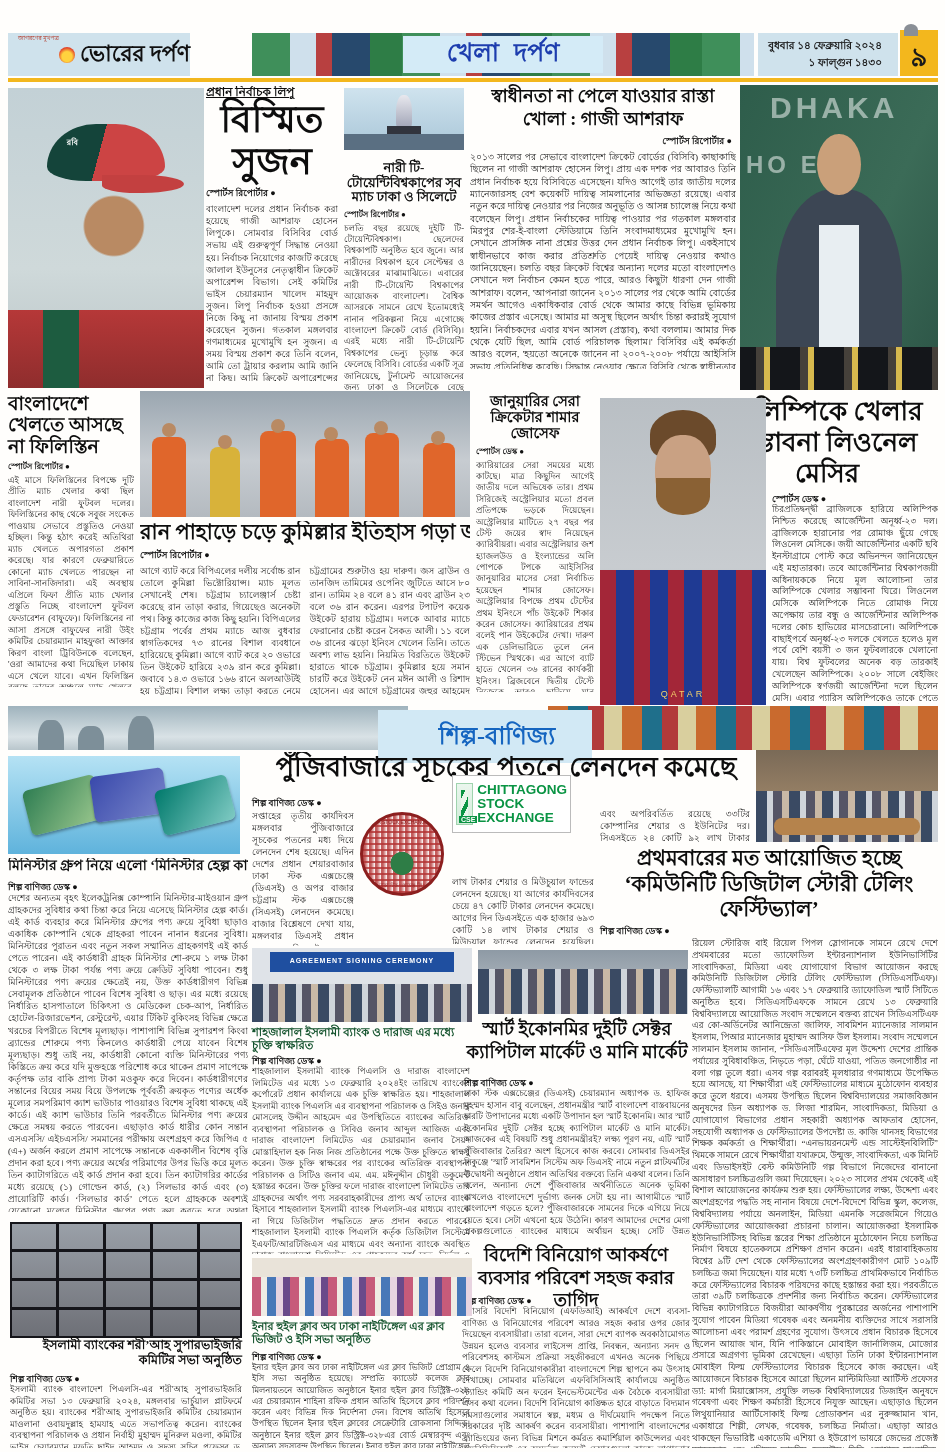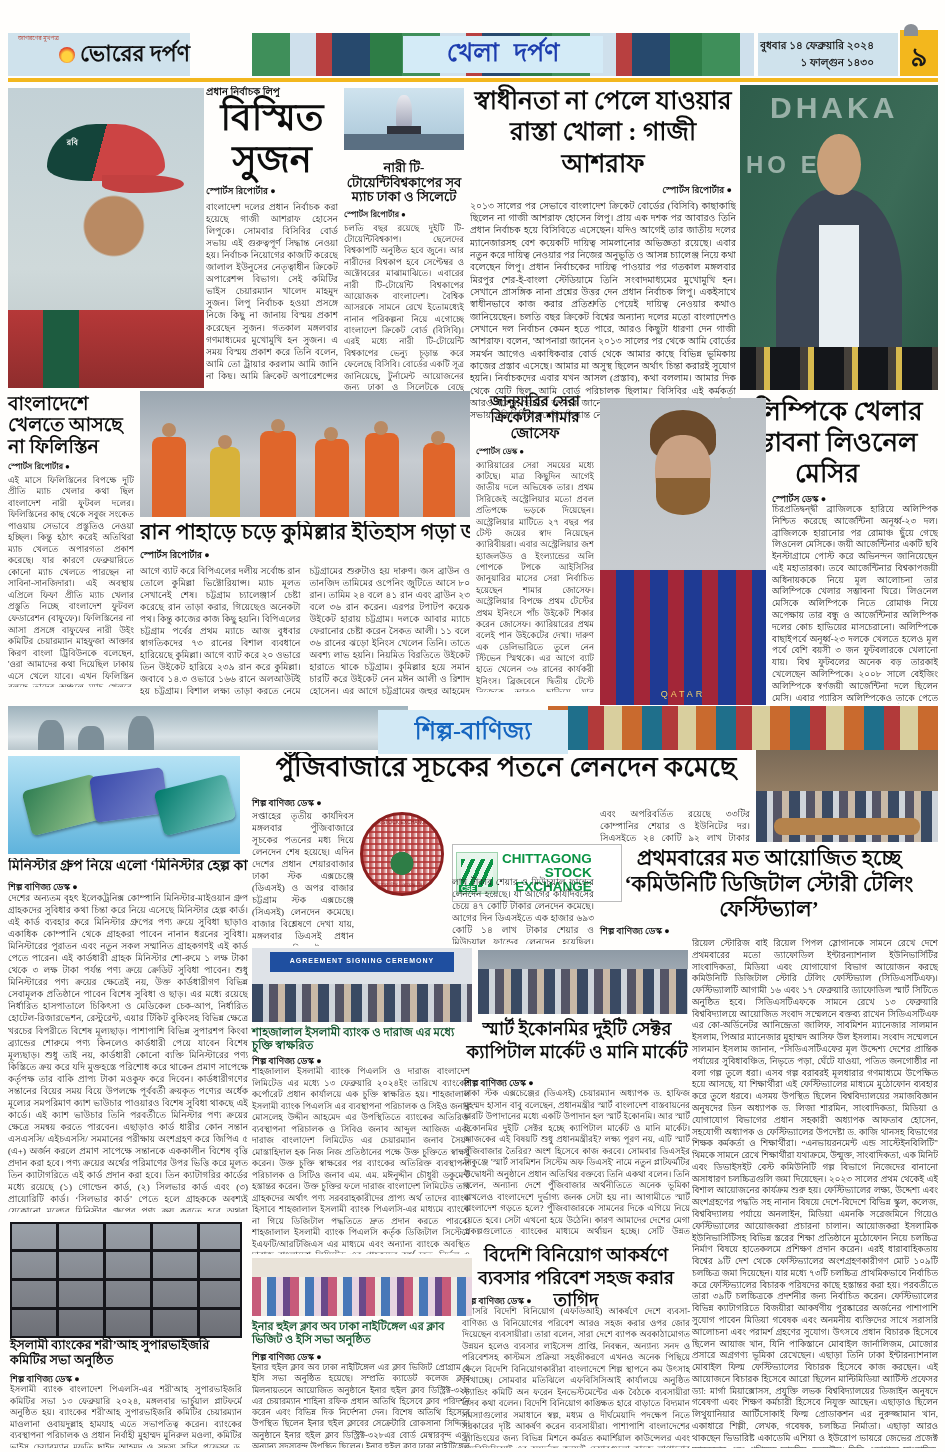--- a/index.html
+++ b/index.html
@@ -84,59 +84,59 @@
       <div style="font-size:22px;font-weight:bold;color:#101010;">ভোরের দর্পণ</div>
     </div>
   </div>
 
   <div class="abs collage" style="left:252px;top:33px;width:502px;height:43px;">
     <div class="abs" style="left:50%;top:3px;width:200px;height:37px;margin-left:-100px;background:#d4ebf7;display:flex;align-items:center;justify-content:center;">
       <span style="font-size:25px;font-weight:bold;color:#1d3dae;">খেলা দর্পণ</span>
     </div>
   </div>
 
-  <div class="abs bluebox" style="left:758px;top:33px;width:140px;height:43px;text-align:right;padding:5px 24px 0 0;box-sizing:border-box;">
+  <div class="abs bluebox" style="left:758px;top:33px;width:140px;height:43px;text-align:right;padding:5px 16px 0 0;box-sizing:border-box;">
     <div style="font-size:10.5px;font-weight:bold;">বুধবার ১৪ ফেব্রুয়ারি ২০২৪</div>
     <div style="font-size:10.5px;font-weight:bold;">১ ফাল্গুন ১৪৩০</div>
   </div>
 
   <div class="abs yellow" style="left:900px;top:30px;width:38px;height:46px;text-align:center;">
     <div class="pgnotch"></div>
     <div style="font-size:26px;font-weight:bold;padding-top:7px;">৯</div>
   </div>
 
   <div class="abs yellow" style="left:8px;top:78px;width:930px;height:4px;"></div>
 
   <div class="abs photo sujon" style="left:8px;top:88px;width:196px;height:300px;">
     <div class="cap"></div>
     <div class="cap-text">রবি</div>
     <div class="brim"></div>
     <div class="jersey"></div>
   </div>
   <div class="abs" style="left:206px;top:86px;width:132px;height:304px;">
-    <div class="headline nowrap" style="font-size:10px;">প্রধান নির্বাচক লিপু</div>
+    <div class="headline nowrap" style="font-size:12px;text-decoration:underline;">প্রধান নির্বাচক লিপু</div>
     <div class="headline center" style="font-size:37px;">বিস্মিত</div>
     <div class="headline center" style="font-size:37px;">সুজন</div>
     <div class="byline" style="margin:4px 0 2px;">স্পোর্টস রিপোর্টার ●</div>
     <div class="body-text" style="height:178px;">বাংলাদেশ দলের প্রধান নির্বাচক করা হয়েছে গাজী আশরাফ হোসেন লিপুকে। সোমবার বিসিবির বোর্ড সভায় এই গুরুত্বপূর্ণ সিদ্ধান্ত নেওয়া হয়। নির্বাচক নিয়োগের কাজটি করেছে জালাল ইউনুসের নেতৃত্বাধীন ক্রিকেট অপারেশন্স বিভাগ। সেই কমিটির ভাইস চেয়ারম্যান খালেদ মাহমুদ সুজন। লিপু নির্বাচক হওয়া প্রসঙ্গে নিজে কিছু না জানায় বিস্ময় প্রকাশ করেছেন সুজন। গতকাল মঙ্গলবার গণমাধ্যমের মুখোমুখি হন সুজন। এ সময় বিস্ময় প্রকাশ করে তিনি বলেন, আমি তো ট্রায়ার করলাম আমি জানি না কিছু। আমি ক্রিকেট অপারেশন্সের ভাইস চেয়ারম্যান আমি জানিই না, ক্রিকেট অপারেশন্স সিলেক্টর নিচ্ছে, কে হচ্ছে। খুবই অবাক করার মতো। আমার এই পজিশনে থাকার প্রয়োজন কী সেটাও জানি না আসলে। লিপুকে প্রধান নির্বাচক করায় সন্তুষ্টি প্রকাশ করে সুজন আরও বলেন, লিপু ভাইয়ের অনেক ক্রিকেট মেধা। আমাদের অনেক সিনিয়র। বাংলাদেশের ক্রিকেটকে অনেকদিন ধরে দেখছেন। জাতীয় দলের অধিনায়ক ছিলেন, আবাহনীর অধিনায়ক ছিলেন। উনাকে নিয়ে কোনো প্রশ্ন থাকতে পারে না। উনি আসাতে ভালো হতে পারে। নির্বাচক হতে পারেন বা এমন কিছু আমি আগে শুনিনি। খুবই চমকপ্রদ সিদ্ধান্ত এসেছে বিসিবি থেকে।</div>
   </div>
 
   <div class="abs" style="left:344px;top:88px;width:120px;height:302px;">
     <div class="photo trophyp" style="width:120px;height:62px;position:relative;">
       <div class="cup"></div>
       <div class="cupbase"></div>
       <div class="cuptable"></div>
     </div>
     <div class="headline center" style="font-size:13px;margin-top:11px;">নারী টি-টোয়েন্টিবিশ্বকাপের সব ম্যাচ ঢাকা ও সিলেটে</div>
     <div class="byline" style="margin:3px 0 2px;font-size:8px;">স্পোর্টস রিপোর্টার ●</div>
     <div class="body-text" style="height:185px;font-size:8.5px;">চলতি বছর রয়েছে দুইটি টি-টোয়েন্টিবিশ্বকাপ। ছেলেদের বিশ্বকাপটি অনুষ্ঠিত হবে জুনে। আর নারীদের বিশ্বকাপ হবে সেপ্টেম্বর ও অক্টোবরের মাঝামাঝিতে। এবারের নারী টি-টোয়েন্টি বিশ্বকাপের আয়োজক বাংলাদেশ। বৈশ্বিক আসরকে সামনে রেখে ইতোমধ্যেই নানান পরিকল্পনা নিয়ে এগোচ্ছে বাংলাদেশ ক্রিকেট বোর্ড (বিসিবি)। এরই মধ্যে নারী টি-টোয়েন্টি বিশ্বকাপের ভেন্যু চূড়ান্ত করে ফেলেছে বিসিবি। বোর্ডের একটি সূত্র জানিয়েছে, টুর্নামেন্ট আয়োজনের জন্য ঢাকা ও সিলেটকে বেছে নিয়েছেন তারা। বিশ্বকাপের আগে দুটি ভেন্যু সংস্কার করা হবে বলে জানা গেছে। ১০ দলের বিশ্বকাপের দুই গ্রুপে খেলা হবে সিলেট ও ঢাকায়। সিলেটে মূল মাঠের বাইরে একাডেমি মাঠেও হবে খেলা। তবে টুর্নামেন্টের আগে ওয়ার্মআপ ম্যাচ হবে বিকেএসপিতে। বিশ্বকাপের আগে টি-টোয়েন্টির বর্তমান চ্যাম্পিয়ন অস্ট্রেলিয়া বাংলাদেশের বিপক্ষে ওয়ানডে ও টি-টোয়েন্টি খেলবে। সবকিছু ঠিক থাকলে ১৭ মার্চ বাংলাদেশে পা রাখার কথা অস্ট্রেলিয়া নারী দলের। বাংলাদেশের অস্ট্রেলিয়ার ম্যাচের ওয়ানডে সিরিজ শুরু হবে ২১ মার্চ। সিরিজের বাকি দুই ম্যাচ হবে ২৩ ও ২৫ মার্চ।</div>
   </div>
 
   <div class="abs" style="left:470px;top:85px;width:266px;height:305px;">
-    <div class="headline center" style="font-size:25px;line-height:1.25;">স্বাধীনতা না পেলে যাওয়ার রাস্তা খোলা : গাজী আশরাফ</div>
+    <div class="headline center" style="font-size:18px;line-height:1.25;">স্বাধীনতা না পেলে যাওয়ার রাস্তা খোলা : গাজী আশরাফ</div>
     <div class="byline" style="text-align:right;margin:4px 4px 2px 0;">স্পোর্টস রিপোর্টার ●</div>
     <div class="body-text" style="height:218px;font-size:9.2px;">২০১৩ সালের পর সেভাবে বাংলাদেশ ক্রিকেট বোর্ডের (বিসিবি) কাছাকাছি ছিলেন না গাজী আশরাফ হোসেন লিপু। প্রায় এক দশক পর আবারও তিনি প্রধান নির্বাচক হয়ে বিসিবিতে এসেছেন। যদিও আগেই তার জাতীয় দলের ম্যানেজারসহ বেশ কয়েকটি দায়িত্ব সামলানোর অভিজ্ঞতা রয়েছে। এবার নতুন করে দায়িত্ব নেওয়ার পর নিজের অনুভূতি ও আসন্ন চ্যালেঞ্জ নিয়ে কথা বলেছেন লিপু। প্রধান নির্বাচকের দায়িত্ব পাওয়ার পর গতকাল মঙ্গলবার মিরপুর শের-ই-বাংলা স্টেডিয়ামে তিনি সংবাদমাধ্যমের মুখোমুখি হন। সেখানে প্রাসঙ্গিক নানা প্রশ্নের উত্তর দেন প্রধান নির্বাচক লিপু। একইসাথে স্বাধীনভাবে কাজ করার প্রতিশ্রুতি পেয়েই দায়িত্ব নেওয়ার কথাও জানিয়েছেন। চলতি বছর ক্রিকেট বিশ্বের অন্যান্য দলের মতো বাংলাদেশও সেখানে দল নির্বাচন কেমন হতে পারে, আরও কিছুটা ধারণা দেন গাজী আশরাফ। বলেন, 'আপনারা জানেন ২০১৩ সালের পর থেকে আমি বোর্ডের সমর্থন আগেও একাধিকবার বোর্ড থেকে আমার কাছে বিভিন্ন ভূমিকায় কাজের প্রস্তাব এসেছে। আমার মা অসুস্থ ছিলেন অর্থাৎ চিন্তা করারই সুযোগ হয়নি। নির্বাচকদের এবার যখন আসল (প্রস্তাব), কথা বললাম। আমার দিক থেকে যেটি ছিল, আমি বোর্ড পরিচালক ছিলাম।' বিসিবির এই কর্মকর্তা আরও বলেন, 'হয়তো অনেকে জানেন না ২০০৭-২০০৮ পর্যায়ে আইসিসি সভায় প্রতিনিধিত্ব করেছি। সিদ্ধান্ত নেওয়ার ক্ষেত্রে বিসিবি থেকে স্বাধীনতার আশ্বাস, স্বাধীনতা থাকবে, এই ব্যাপারে আমার মুক্তভাবে কাজ করার প্রতিশ্রুতি পেয়েই এসেছি। আমি নিশ্চিত করি কোনো আনন্দ নেই। রাস্তা সব সময় খোলা আছে। আমার রাস্তা খোলা, যাওয়ার রাস্তাও খোলা।' গত ডিসেম্বরে বিসিবির সাথে নির্বাচক প্যানেলের চুক্তি শেষ হয়। জাতীয় দলের নির্বাচক প্যানেলে কাজ করে আসছিলেন মিনহাজুল আবেদীন নান্নু ও আব্দুর রাজ্জাক। সেটাতে শেষ হওয়ায় মাস দুয়েক ধরে নানা গুঞ্জন ছিল। সেটি গতকাল বিসিবির বোর্ড মিটিং শেষে জানিয়ে দিয়েছেন ক্রীড়ামন্ত্রী নাজমুল হাসান পাপন। নান্নু ও রাজ্জাকের বিপরীতে তিনি নতুন প্যানেল ঘোষণা দেন। নতুন প্যানেলও তৈরি হয়েছে, আব্দুর রাজ্জাকের। প্যানেল প্রধান হিসেবে গাজী আশরাফ লিপু ও হান্নান সরকার নির্বাচক হিসেবে যুক্ত হয়েছেন।</div>
   </div>
   <div class="abs photo ashrafp" style="left:740px;top:85px;width:198px;height:305px;">
     <div class="ghost" style="top:6px;left:30px;">DHAKA</div>
     <div class="ghost" style="top:66px;left:6px;font-size:24px;">HO ERS</div>
     <div class="fig-suit"></div>
     <div class="fig-shirt"></div>
     <div class="fig-face"></div>
     <div class="mics"></div>
@@ -187,42 +187,42 @@
   <div class="abs byline" style="left:772px;top:492px;">স্পোর্টস ডেস্ক ●</div>
   <div class="abs body-text" style="left:772px;top:504px;width:166px;height:200px;font-size:8.8px;">চিরপ্রতিদ্বন্দ্বী ব্রাজিলকে হারিয়ে অলিম্পিক নিশ্চিত করেছে আর্জেন্টিনা অনূর্ধ্ব-২৩ দল। ব্রাজিলকে হারানোর পর রোমাঞ্চ ছুঁয়ে গেছে লিওনেল মেসিকে। জয়ী আর্জেন্টিনার একটি ছবি ইনস্টাগ্রামে পোস্ট করে অভিনন্দন জানিয়েছেন এই মহাতারকা। তবে আর্জেন্টিনার বিশ্বকাপজয়ী অধিনায়ককে নিয়ে মূল আলোচনা তার অলিম্পিকে খেলার সম্ভাবনা ঘিরে। লিওনেল মেসিকে অলিম্পিকে নিতে রোমাঞ্চ নিয়ে অপেক্ষায় তার বন্ধু ও আর্জেন্টিনার অলিম্পিক দলের কোচ হাভিয়ের মাসচেরানো। অলিম্পিকে বাছাইপর্বে অনূর্ধ্ব-২৩ দলকে খেলতে হলেও মূল পর্বে বেশি বয়সী ৩ জন ফুটবলারকে খেলানো যায়। বিশ্ব ফুটবলের অনেক বড় তারকাই খেলেছেন অলিম্পিকে। ২০০৮ সালে বেইজিং অলিম্পিকে স্বর্ণজয়ী আর্জেন্টিনা দলে ছিলেন মেসি। এবার প্যারিস অলিম্পিকেও তাকে পেতে চান এখনকার দলের কোচ ও মেসির সাবেক সতীর্থ হাভিয়ের মাসচেরানো। 'লিওর সঙ্গে আমার যে সম্পর্ক, আমার বন্ধুত্বের কথা সবারই জানা। তার মতো একজন ফুটবলারের জন্য আমাদের দরজা হওয়ার দুয়ার খোলা আছে সবসময়ই। তবে অবশ্যই ব্যাপারটি নির্ভর করবে তার ওপর, তার অন্যান্য অগ্রাধিকারের ওপর।' আন্তর্জাতিক অলিম্পিক কমিটির প্রধান টমাস বাখ বলেই রেখেছেন, তাকে (লিওনেল মেসিকে) গেমসে ফিরে পাওয়া হবে অলিম্পিক গেমসের জন্য অসাধারণ ব্যাপার। আর্জেন্টিনার অনূর্ধ্ব-২৩ দলের মিডফিল্ডার তিয়াগো আলমাদা স্বপ্ন বুনতে শুরু করে দিয়েছেন। তিনি জানিয়েছেন, আশা করি, অলিম্পিকে খেলার ইচ্ছা ও তাড়না তার থাকবে। সময় হলেই সবকিছু বোঝা যাবে। তবে তার সঙ্গে খেলতে পারলে তা হবে স্বপ্নের মতো। দক্ষিণ আমেরিকা অঞ্চল থেকে এবার আর্জেন্টিনা ছাড়া মূল পর্বে খেলার যোগ্যতা অর্জন করেছে প্যারাগুয়ে।</div>
 
   <div class="abs" style="left:8px;top:706px;width:930px;height:44px;">
     <div class="abs ind-left" style="left:0;top:0;width:400px;height:44px;">
       <div class="tower" style="left:30px;"></div>
       <div class="tower" style="left:70px;height:24px;"></div>
       <div class="tower" style="left:120px;height:34px;"></div>
     </div>
     <div class="abs ind-right" style="left:540px;top:0;width:390px;height:44px;"></div>
-    <div class="abs" style="left:50%;top:4px;width:190px;height:44px;margin-left:-95px;background:#d2e9f5;display:flex;align-items:center;justify-content:center;">
+    <div class="abs" style="left:50%;top:4px;width:190px;height:53px;margin-left:-95px;background:#d2e9f5;display:flex;align-items:center;justify-content:center;padding-left:24px;">
       <span style="font-size:24px;font-weight:bold;color:#1565c0;">শিল্প-বাণিজ্য</span>
     </div>
   </div>
 
   <div class="abs photo cardsp" style="left:8px;top:756px;width:232px;height:98px;">
     <div class="card" style="left:18px;top:26px;background:linear-gradient(135deg,#2e7d52,#9dc98f);transform:rotate(-14deg);"></div>
     <div class="card" style="left:84px;top:16px;background:linear-gradient(135deg,#3949ab,#7986cb);transform:rotate(-8deg);"></div>
     <div class="card" style="left:150px;top:26px;background:linear-gradient(135deg,#00796b,#80cbc4);transform:rotate(-14deg);"></div>
   </div>
   <div class="abs headline nowrap" style="left:8px;top:858px;width:240px;font-size:14px;">মিনিস্টার গ্রুপ নিয়ে এলো ‘মিনিস্টার হেল্প কার্ড’</div>
   <div class="abs byline" style="left:8px;top:880px;">শিল্প বাণিজ্য ডেস্ক ●</div>
   <div class="abs body-text" style="left:8px;top:892px;width:240px;height:320px;">দেশের অন্যতম বৃহৎ ইলেকট্রনিক্স কোম্পানি মিনিস্টার-মাইওয়ান গ্রুপ গ্রাহকদের সুবিধার কথা চিন্তা করে নিয়ে এসেছে মিনিস্টার হেল্প কার্ড। এই কার্ড ব্যবহার করে মিনিস্টার গ্রুপের পণ্য ক্রয়ে সুবিধা ছাড়াও একাধিক কোম্পানি থেকে গ্রাহকরা পাবেন নানান ধরনের সুবিধা। মিনিস্টারের পুরাতন এবং নতুন সকল সম্মানিত গ্রাহকগণই এই কার্ড পেতে পারেন। এই কার্ডধারী গ্রাহক মিনিস্টার শো-রুমে ১ লক্ষ টাকা থেকে ৩ লক্ষ টাকা পর্যন্ত পণ্য ক্রয়ে ক্রেডিট সুবিধা পাবেন। শুধু মিনিস্টারের পণ্য ক্রয়ের ক্ষেত্রেই নয়, উক্ত কার্ডধারীগণ বিভিন্ন সেবামূলক প্রতিষ্ঠানে পাবেন বিশেষ সুবিধা ও ছাড়। এর মধ্যে রয়েছে নির্ধারিত হাসপাতালে চিকিৎসা ও মেডিকেল চেক-আপ, নির্ধারিত হোটেল-রিজারভেশন, রেস্টুরেন্ট, এয়ার টিকিট বুকিংসহ বিভিন্ন ক্ষেত্রে খরচের বিপরীতে বিশেষ মূল্যছাড়। পাশাপাশি বিভিন্ন সুপারশপ কিংবা ব্র্যান্ডের শোরুমে পণ্য কিনলেও কার্ডধারী পেয়ে যাবেন বিশেষ মূল্যছাড়। শুধু তাই নয়, কার্ডধারী কোনো ব্যক্তি মিনিস্টারের পণ্য কিস্তিতে ক্রয় করে যদি মুক্তহস্তে পরিশোধ করে থাকেন প্রমাণ সাপেক্ষে কর্তৃপক্ষ তার বাকি প্রাপ্য টাকা মওকুফ করে দিবেন। কার্ডধারীগণের সন্তানের বিয়ের সময় বিয়ে উপলক্ষে পূর্ববর্তী ক্রয়কৃত পণ্যের অর্ধেক মূল্যের সমপরিমাণ ক্যাশ ভাউচার পাওয়ারও বিশেষ সুবিধা থাকছে এই কার্ডে। এই ক্যাশ ভাউচার তিনি পরবর্তীতে মিনিস্টার পণ্য ক্রয়ের ক্ষেত্রে সমন্বয় করতে পারবেন। এছাড়াও কার্ড ধারীর কোন সন্তান এসএসসি/ এইচএসসি/ সমমানের পরীক্ষায় অংশগ্রহণ করে জিপিএ ৫ (এ+) অর্জন করলে প্রমাণ সাপেক্ষে সন্তানকে এককালীন বিশেষ বৃত্তি প্রদান করা হবে। পণ্য ক্রয়ের অর্থের পরিমাণের উপর ভিত্তি করে মূলত তিন ক্যাটাগরিতে এই কার্ড প্রদান করা হবে। তিন ক্যাটাগরির কার্ডের মধ্যে রয়েছে (১) গোল্ডেন কার্ড, (২) সিলভার কার্ড এবং (৩) প্রায়োরিটি কার্ড। ‘সিলভার কার্ড’ পেতে হলে গ্রাহককে অবশ্যই যেকোনো মূল্যের মিনিস্টার গ্রুপের পণ্য ক্রয় করতে হবে অথবা ইতোমধ্যে যারা ১০ হাজার বা এর অধিক টাকার মিনিস্টার পণ্য ক্রয় করেছেন তারা সিলভার কার্ড পাবেন। সিলভার কার্ড হোল্ডার বাকি ১ লক্ষ টাকা পর্যন্ত ক্রেডিট সুবিধা পাবেন। কোন গ্রাহক যদি ৪০ হাজার বা তার অধিক টাকার মিনিস্টার গ্রুপের পণ্য ক্রয় করে অথবা ইতোমধ্যে ৪০ হাজার টাকার মিনিস্টার পণ্য ক্রয় করে থাকেন তারা ‘গোল্ডেন কার্ড’ এর সদস্যভুক্ত হতে পারবেন। গোল্ডেন কার্ড হোল্ডার ব্যক্তি ২ লক্ষ টাকা পর্যন্ত ক্রেডিট সুবিধা পাবেন। এছাড়াও আরেকটি বিশেষ কার্ড ‘প্রায়োরিটি কার্ড’ চালু করা হয়েছে সমাজের বিশেষ শ্রেণির জন্য। সমাজের প্রতিষ্ঠিত ও বিশিষ্ট ব্যক্তি, ব্যবসায়ী, জনপ্রতিনিধি, শিক্ষক, মসজিদের ইমাম, সরকারি চাকুরিজীবী, ব্যাংক কর্মকর্তা, এনজিও কর্মকর্তা, বেসরকারী কোন স্বনামধন্য প্রতিষ্ঠানের ঊর্ধ্বতন কর্মকর্তা, বাড়ি কিংবা কোন মার্কেটের মালিকগণকে এই সম্মানসূচক প্রায়োরিটি কার্ড প্রদান করা হবে। প্রায়োরিটি কার্ড হোল্ডারগণ ৩ লক্ষ টাকা পর্যন্ত মিনিস্টারের পণ্য কেনার ক্ষেত্রে ক্রেডিট সুবিধা পাবেন। এই ব্যাপারে মিনিস্টারের হেড অব ব্র্যান্ড সোহেল কিবরিয়া বলেন, “মিনিস্টার গ্রুপ সবসময় গ্রাহকদের কল্যাণের মাধ্যমে বিভিন্ন উদ্যোগ নেয়। আর সেরকম একটি উদ্যোগ হলো এই হেল্প কার্ড। এর মাধ্যমে আমাদের গ্রাহকগণ কাঙ্ক্ষিতভাবে এবং স্মার্ট উপায়ে কিস্তিতে আমাদের পণ্য ক্রয় করতে পারবে। শুধু যে পণ্য ক্রয় তা নয়, এই কার্ড নিয়ে অন্যান্য বিভিন্ন সেবামূলক প্রতিষ্ঠানে পাবে বিশেষ ছাড়। এছাড়াও আমাদের গ্রাহকগণ তার সন্তানের বিয়ে বা পড়াশোনার কলেজ করলে পাবেন বিশেষ সুবিধা। আশা করি গ্রাহকরা হেল্প কার্ডের মাধ্যমে বিশেষভাবে উপকৃত হবেন। কার্ডের যাবতীয় তথ্য জানতে ভিজিট করুন মিনিস্টার ওয়েবসাইট https://www.ministerbd.com অথবা যোগাযোগ করুন হটলাইন: ০৯৬০৬ ৭০০ ৭০০ / ০৯৬০৬ ৭০০ ৭০০ নম্বরে।</div>
 
   <div class="abs headline center nowrap" style="left:252px;top:752px;width:508px;font-size:27px;">পুঁজিবাজারে সূচকের পতনে লেনদেন কমেছে</div>
   <div class="abs byline" style="left:252px;top:796px;">শিল্প বাণিজ্য ডেস্ক ●</div>
   <div class="abs body-text" style="left:252px;top:810px;width:102px;height:136px;">সপ্তাহের তৃতীয় কার্যদিবস মঙ্গলবার পুঁজিবাজারে সূচকের পতনের মধ্য দিয়ে লেনদেন শেষ হয়েছে। এদিন দেশের প্রধান শেয়ারবাজার ঢাকা স্টক এক্সচেঞ্জে (ডিএসই) ও অপর বাজার চট্টগ্রাম স্টক এক্সচেঞ্জে (সিএসই) লেনদেন কমেছে। বাজার বিশ্লেষণে দেখা যায়, মঙ্গলবার ডিএসই প্রধান মূল্যসূচক ডিএসইএক্স ২২ পয়েন্ট কমে ৬ হাজার ৪২৪ পয়েন্টে অবস্থান করছে। অন্য দুই সূচকের মধ্যে শরিয়াহ সূচক ৪ পয়েন্ট কমে এবং ডিএসই-৩০ সূচক ৬ পয়েন্ট বেড়ে যথাক্রমে ১৩৯৩ ও ২১৬৫ পয়েন্টে অবস্থান করছে। এদিন ডিএসইতে এক হাজার ৬৪৬ কোটি ৪১</div>
   <div class="abs photo dse" style="left:360px;top:812px;width:84px;height:84px;box-sizing:border-box;padding-top:4px;">
     <div>DHAKA STOCK EXCHANGE LTD.</div>
     <div style="position:absolute;bottom:3px;width:100%;font-size:5px;color:#8c1f1f;">ঢাকা স্টক এক্সচেঞ্জ লিঃ</div>
   </div>
-  <div class="abs cse" style="left:452px;top:844px;width:170px;height:58px;box-sizing:border-box;text-align:right;">
+  <div class="abs cse" style="left:452px;top:775px;width:119px;height:58px;box-sizing:border-box;">
     <div class="cse-ico">
       <span class="cse-abbr">CSE</span>
     </div>
     <div>
       <div class="cse-name">CHITTAGONG</div>
       <div class="cse-name">STOCK</div>
       <div class="cse-name">EXCHANGE</div>
     </div>
   </div>
   <div class="abs body-text" style="left:452px;top:876px;width:142px;height:68px;">লাখ টাকার শেয়ার ও মিউচুয়াল ফান্ডের লেনদেন হয়েছে। যা আগের কার্যদিবসের চেয়ে ৪৭ কোটি টাকার লেনদেন কমেছে। আগের দিন ডিএসইতে এক হাজার ৬৯৩ কোটি ১৪ লাখ টাকার শেয়ার ও মিউচুয়াল ফান্ডের লেনদেন হয়েছিল। মঙ্গলবার ডিএসইতে ৩৯৬টি কোম্পানির শেয়ার ও মিউচুয়াল ফান্ডের ইউনিটের লেনদেন</div>
@@ -257,17 +257,17 @@
   <div class="abs body-text" style="left:252px;top:1066px;width:218px;height:188px;font-size:8.6px;">শাহজালাল ইসলামী ব্যাংক পিএলসি ও দারাজ বাংলাদেশ লিমিটেড এর মধ্যে ১৩ ফেব্রুয়ারি ২০২৪ইং তারিখে ব্যাংকের কর্পোরেট প্রধান কার্যালয়ে এক চুক্তি স্বাক্ষরিত হয়। শাহজালাল ইসলামী ব্যাংক পিএলসি এর ব্যবস্থাপনা পরিচালক ও সিইও জনাব মোসলেহ উদ্দীন আহমেদ এর উপস্থিতিতে ব্যাংকের অতিরিক্ত ব্যবস্থাপনা পরিচালক ও সিবিও জনাব আব্দুল আজিজ এবং দারাজ বাংলাদেশ লিমিটেড এর চেয়ারম্যান জনাব সৈয়দ মোস্তাহিদাল হক নিজ নিজ প্রতিষ্ঠানের পক্ষে উক্ত চুক্তিতে স্বাক্ষর করেন। উক্ত চুক্তি স্বাক্ষরের পর ব্যাংকের অতিরিক্ত ব্যবস্থাপনা পরিচালক ও সিটিও জনাব এম. এম. মঈনুদ্দীন চৌধুরী ডকুমেন্ট হস্তান্তর করেন। উক্ত চুক্তির ফলে দারাজ বাংলাদেশ লিমিটেড তার গ্রাহকদের অর্থাৎ পণ্য সরবরাহকারীদের প্রাপ্য অর্থ তাদের ব্যাংক হিসাবে শাহজালাল ইসলামী ব্যাংক পিএলসি-এর মাধ্যমে ব্যাংকে না গিয়ে ডিজিটাল পদ্ধতিতে দ্রুত প্রদান করতে পারবে। শাহজালাল ইসলামী ব্যাংক পিএলসি কর্তৃক ডিজিটাল সিস্টেমে ইএফটি/আরটিজিএস এর মাধ্যমে এবং অন্যান্য ব্যাংকে অবস্থিত দারাজ বাংলাদেশ লিমিটেড এর গ্রাহকদের অর্থ দ্রুত, নির্ভুল ও সহজতর ভাবে প্রদান করা যাবে। উক্ত ডিজিটাল ব্যাংকিং সেবার মাধ্যমে করপোরেট প্রতিষ্ঠানসমূহ তাদের চাহিদা মোতাবেক ব্যাংকিং সেবা স্ব-শরীরে না এসে তাদের নিজ নিজ কার্যালয় হতেই গ্রহণ করতে পারবে। উক্ত চুক্তি স্বাক্ষর অনুষ্ঠানে অন্যান্যদের মধ্যে শাহজালাল ইসলামী ব্যাংকের অতিরিক্ত ব্যবস্থাপনা পরিচালক জনাব মিজা কামাল হাসান চৌধুরী, জনাব এম. আখতার হোসেন, উপ-ব্যবস্থাপনা পরিচালক জনাব ইমতিয়াজ ইউ. আহমেদ ও জনাব এম. এম. সাইফুল ইসলাম, ব্যাংকের জনসংযোগ ও ব্যাংক ফাউন্ডেশন এর প্রধান জনাব মো: শামসুদ্দোহা, ব্যাংকের সিএফও জনাব মো: জাফর হাসেক এফসিএ, ব্যাংকের ফরেন এক্সচেঞ্জ শাখার ব্যবস্থাপক জনাব এস এম কাওসার, ব্যাংকের বিডিএন্ডএমডি বিভাগের কর্মকর্তা জনাব চৌধুরী গোলাম রহমান এবং ব্যাংকের প্রগতি সরণি শাখার ব্যবস্থাপক জনাব মোহাম্মদ নুরুন্নবী-সহ উভয় প্রতিষ্ঠানের ঊর্ধ্বতন কর্মকর্তাবৃন্দ উপস্থিত ছিলেন।</div>
 
   <div class="abs photo innerp" style="left:252px;top:1258px;width:220px;height:58px;">
     <div class="ladies"></div>
   </div>
   <div class="abs headline greenhead" style="left:252px;top:1320px;width:218px;font-size:11px;line-height:1.2;">ইনার হুইল ক্লাব অব ঢাকা নাইটিঙ্গেল এর ক্লাব ভিজিট ও ইসি সভা অনুষ্ঠিত</div>
   <div class="abs byline" style="left:252px;top:1350px;">শিল্প বাণিজ্য ডেস্ক ●</div>
   <div class="abs body-text" style="left:252px;top:1362px;width:218px;height:86px;font-size:8.4px;">ইনার হুইল ক্লাব অব ঢাকা নাইটিঙ্গেল এর ক্লাব ভিজিট প্রোগ্রাম ও ইসি সভা অনুষ্ঠিত হয়েছে। সম্প্রতি ক্যাডেট কলেজ ক্লাব মিলনায়তনে আয়োজিত অনুষ্ঠানে ইনার হুইল ক্লাব ডিস্ট্রিক্ট-৩২৮ এর চেয়ারম্যান শাহিনা রফিক প্রধান অতিথি হিসেবে ক্লাব পরিদর্শন করেন এবং বিভিন্ন দিক নির্দেশনা দেন। বিশেষ অতিথি হিসেবে উপস্থিত ছিলেন ইনার হুইল ক্লাবের সেক্রেটারি রোকসানা সিদ্দিক। অনুষ্ঠানে ইনার হুইল ক্লাব ডিস্ট্রিক্ট-৩২৮এর বোর্ড মেম্বারবৃন্দ এবং অন্যান্য সদস্যবৃন্দ উপস্থিত ছিলেন। ইনার হুইল ক্লাব ঢাকা নাইটিঙ্গেল এর প্রেসিডেন্ট আফরোজা আজাদ বার্লি অনুষ্ঠানে সভাপতিত্ব করেন। অনুষ্ঠানটি পরিচালনা করেন ক্লাবের সেক্রেটারি নাহিদ ফরমান। অনুষ্ঠানে ইনার হুইল ক্লাব অব ঢাকা নাইটিঙ্গেল এর সকল সদস্যবৃন্দ উপস্থিত ছিলেন।</div>
 
   <div class="abs photo vidgrid" style="left:10px;top:1222px;width:228px;height:112px;"></div>
-  <div class="abs headline" style="left:10px;top:1338px;width:232px;font-size:12.5px;line-height:1.2;">ইসলামী ব্যাংকের শরী’আহ সুপারভাইজরি কমিটির সভা অনুষ্ঠিত</div>
+  <div class="abs headline" style="left:10px;top:1338px;width:232px;font-size:12.5px;line-height:1.2;text-align:right;">ইসলামী ব্যাংকের শরী’আহ সুপারভাইজরি কমিটির সভা অনুষ্ঠিত</div>
   <div class="abs byline" style="left:10px;top:1372px;">শিল্প বাণিজ্য ডেস্ক ●</div>
   <div class="abs body-text" style="left:10px;top:1384px;width:232px;height:64px;font-size:8.6px;">ইসলামী ব্যাংক বাংলাদেশ পিএলসি-এর শরী'আহ সুপারভাইজরি কমিটির সভা ১৩ ফেব্রুয়ারি ২০২৪, মঙ্গলবার ভার্চুয়াল প্লাটফর্মে অনুষ্ঠিত হয়। ব্যাংকের শরী'আহ সুপারভাইজরি কমিটির চেয়ারম্যান মাওলানা ওবায়দুল্লাহ হামযাহ এতে সভাপতিত্ব করেন। ব্যাংকের ব্যবস্থাপনা পরিচালক ও প্রধান নির্বাহী মুহাম্মদ মুনিরুল মওলা, কমিটির ভাইস চেয়ারম্যান মুফতি ছাইদ আহমদ ও সদস্য সচিব প্রফেসর ড. মুহাম্মদ আব্দুস সামাদ ও অন্যান্য সদস্যবৃন্দ সভায় উপস্থিত ছিলেন।</div>
 
 </div>
 
 </body></html>

